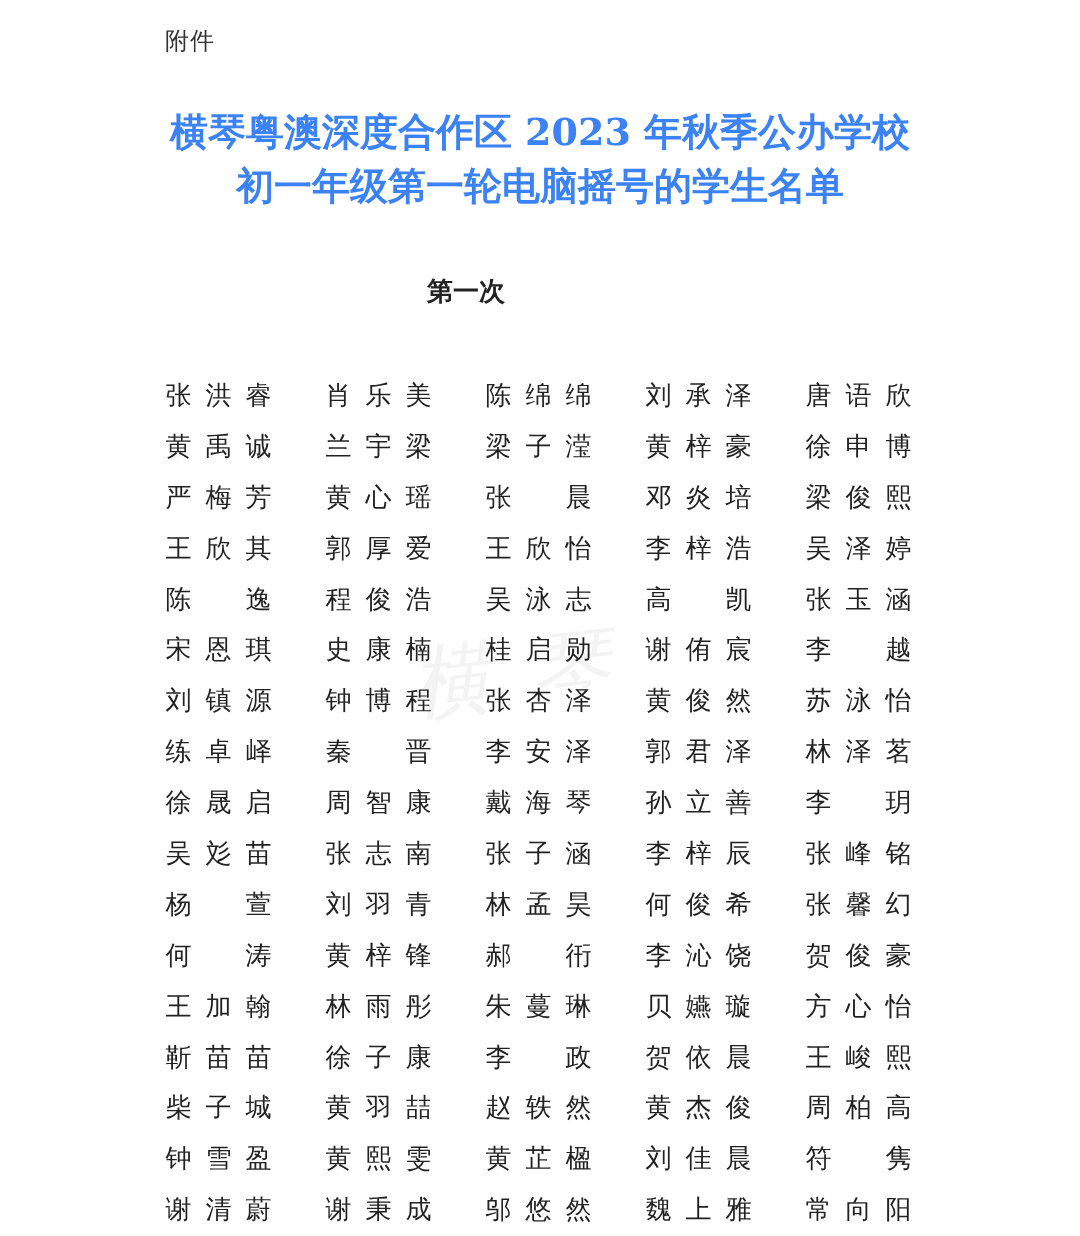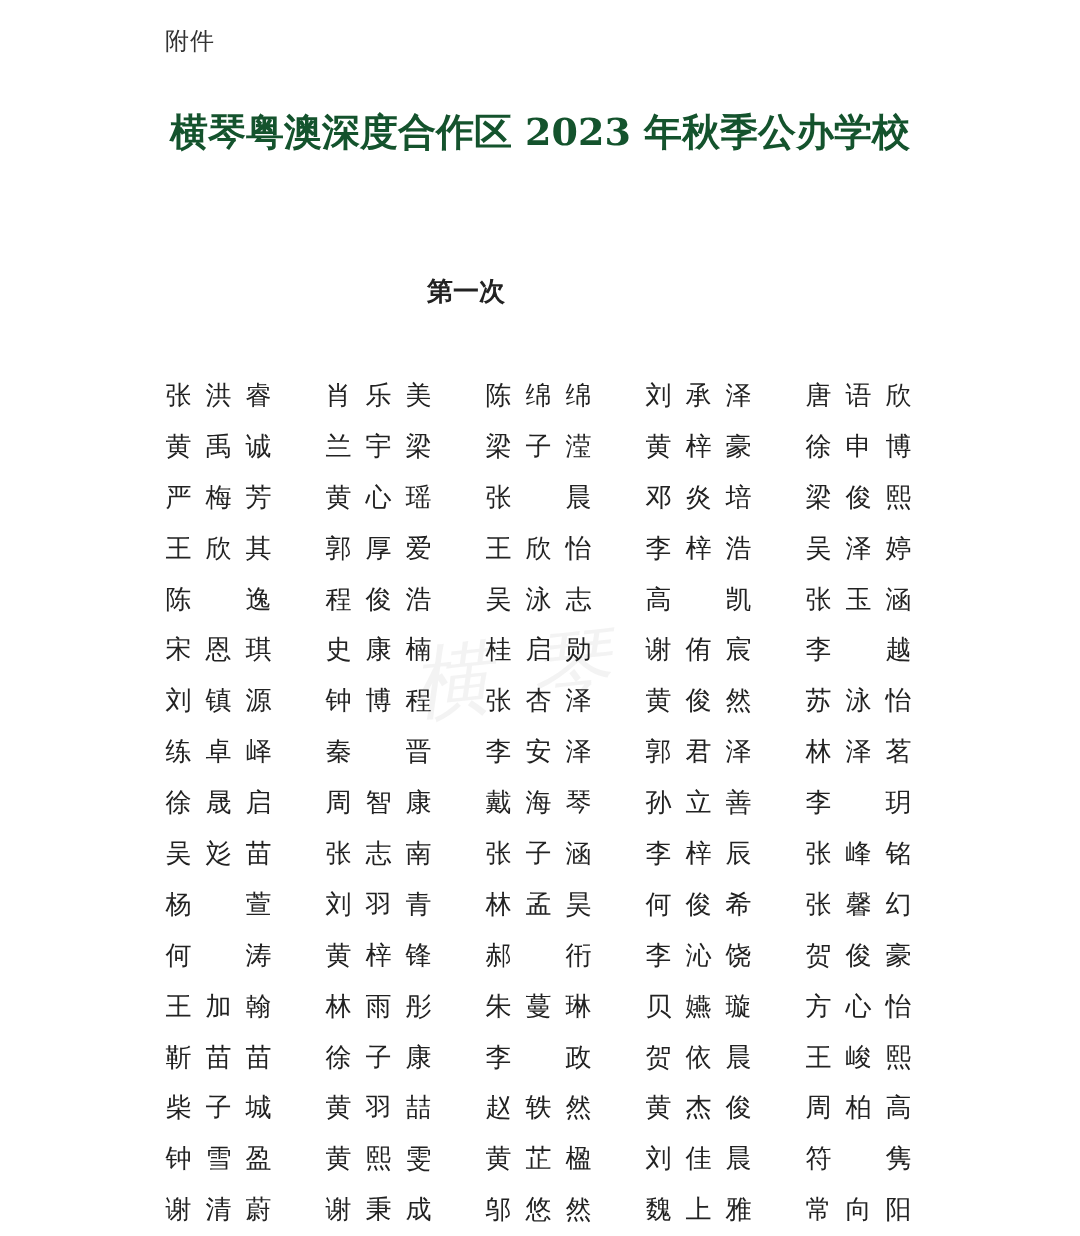--- a/index.html
+++ b/index.html
@@ -27,21 +27,21 @@
     .title {
       position: absolute;
       left: 0;
       width: 1080px;
       top: 105px;
       text-align: center;
       font-family: "DejaVu Serif", "Liberation Serif", serif;
       font-weight: bold;
       font-size: 38px;
       line-height: 54px;
-      color: #14532d;
+      color: #3b82f6;
     }
     .title div { white-space: nowrap; }
     .subtitle {
       position: absolute;
       left: 0;
       width: 932px;
       top: 274px;
       text-align: center;
       font-family: "DejaVu Sans", "Liberation Sans", sans-serif;
       font-weight: bold;
@@ -85,20 +85,21 @@
       margin-right: 10px;
     }
   </style>
 </head>
 <body>
 
 <div class="attachment">附件</div>
 
 <div class="title">
   <div>横琴粤澳深度合作区 2023 年秋季公办学校</div>
+  <div>初一年级第一轮电脑摇号的学生名单</div>
 </div>
 
 <div class="subtitle">第一次</div>
 
 <div class="watermark">横琴</div>
 
 <div class="names" id="names-grid">
     <div class="name"><span class="c">张</span><span class="c">洪</span><span class="c">睿</span></div>
     <div class="name"><span class="c">肖</span><span class="c">乐</span><span class="c">美</span></div>
     <div class="name"><span class="c">陈</span><span class="c">绵</span><span class="c">绵</span></div>

